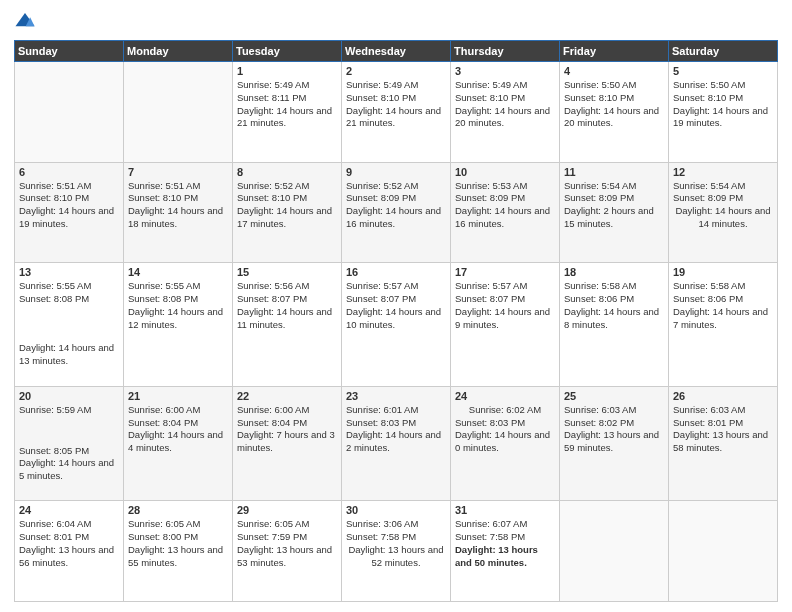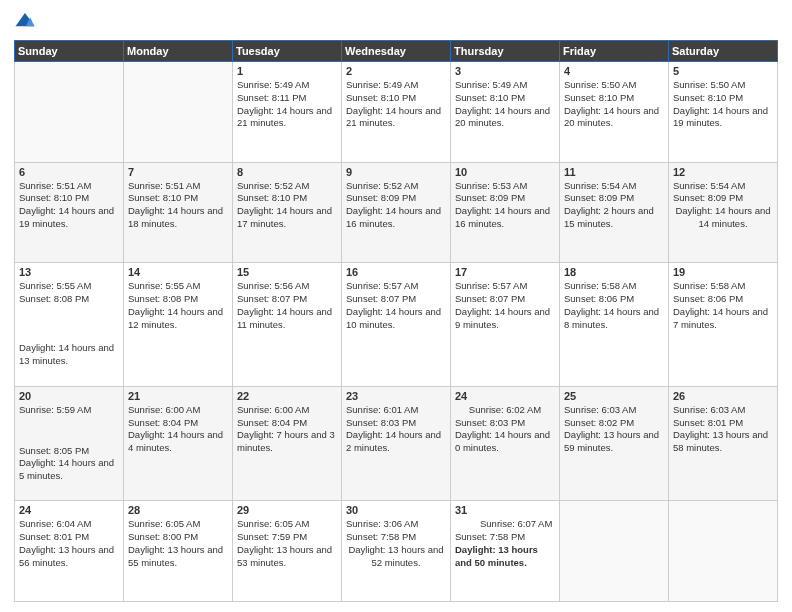--- a/index.html
+++ b/index.html
@@ -312,21 +312,21 @@
             <div style="line-height: 1.35;">Daylight: 13 hours and 53 minutes.</div>
           </td>
           <td>
             <span class="day-num">30</span>
             <div style="line-height: 1.35;">Sunrise: 3:06 AM</div>
             <div style="line-height: 1.35;">Sunset: 7:58 PM</div>
             <div style="line-height: 1.35; text-align: center;">Daylight: 13 hours and 52 minutes.</div>
           </td>
           <td>
             <span class="day-num">31</span>
-            <div style="line-height: 1.35; margin-left: 25px;">Sunrise: 6:07 AM</div>
+            <div style="line-height: 1.35;">Sunrise: 6:07 AM</div>
             <div style="line-height: 1.35;">Sunset: 7:58 PM</div>
             <div style="line-height: 1.35; font-weight: bold;">Daylight: 13 hours and 50 minutes.</div>
           </td>
           <td class="empty"></td>
           <td class="empty"></td>
         </tr>
       </tbody>
   </table>
 </div>
 

